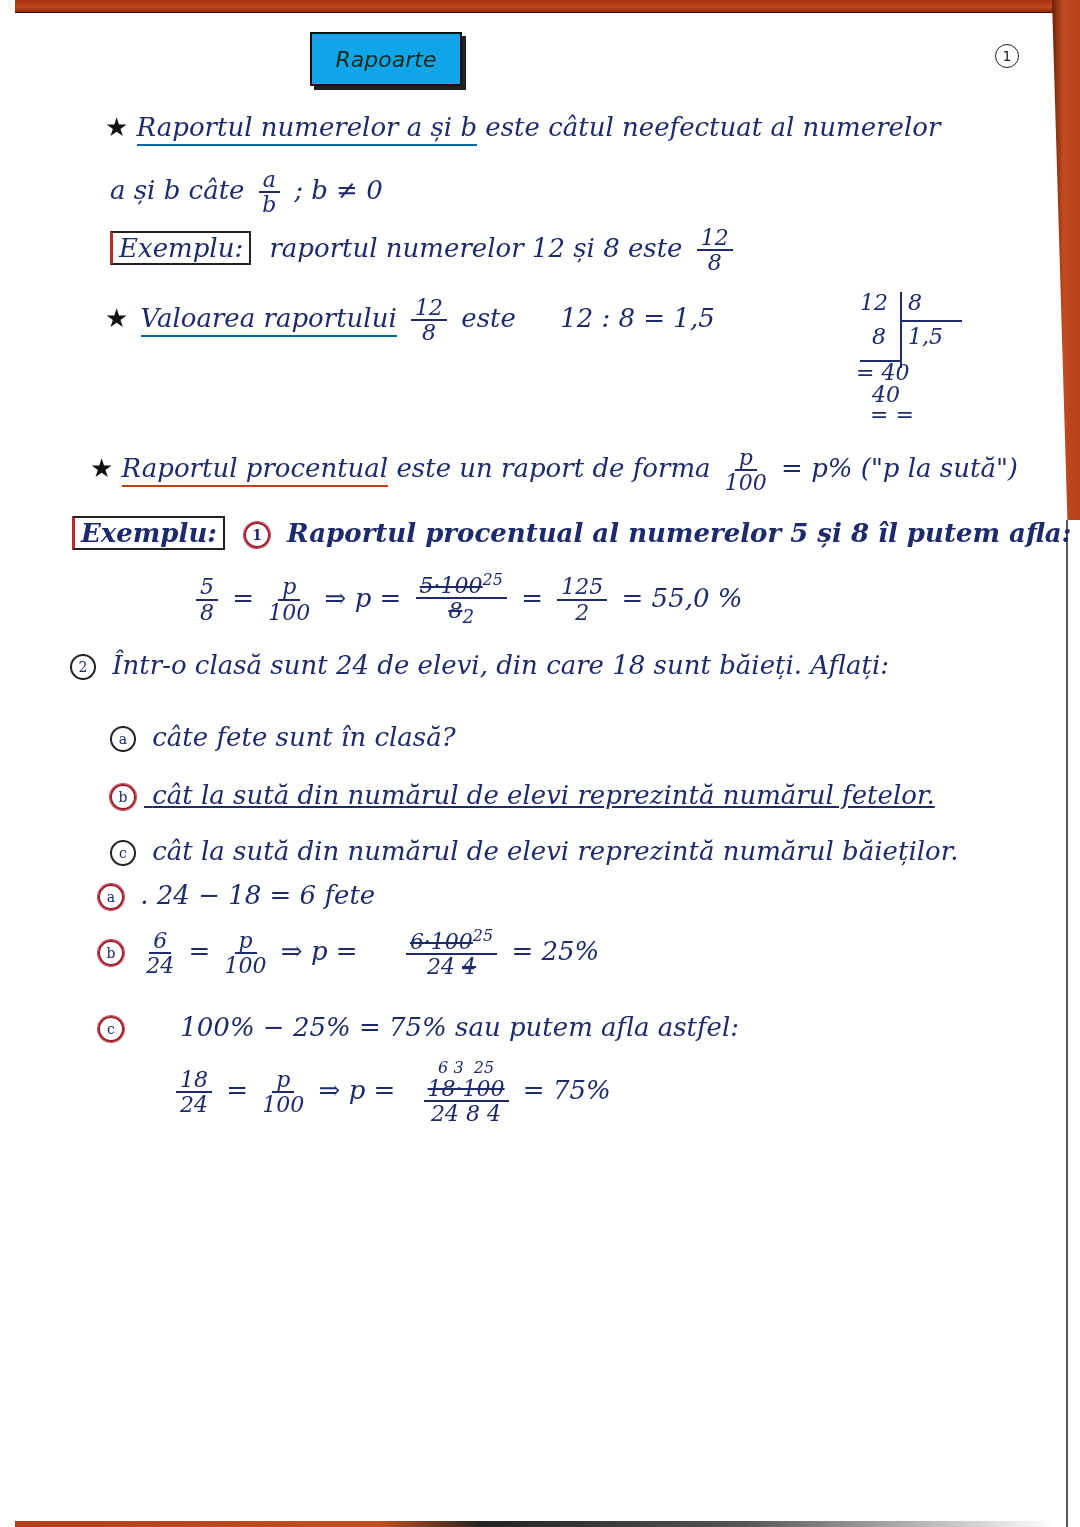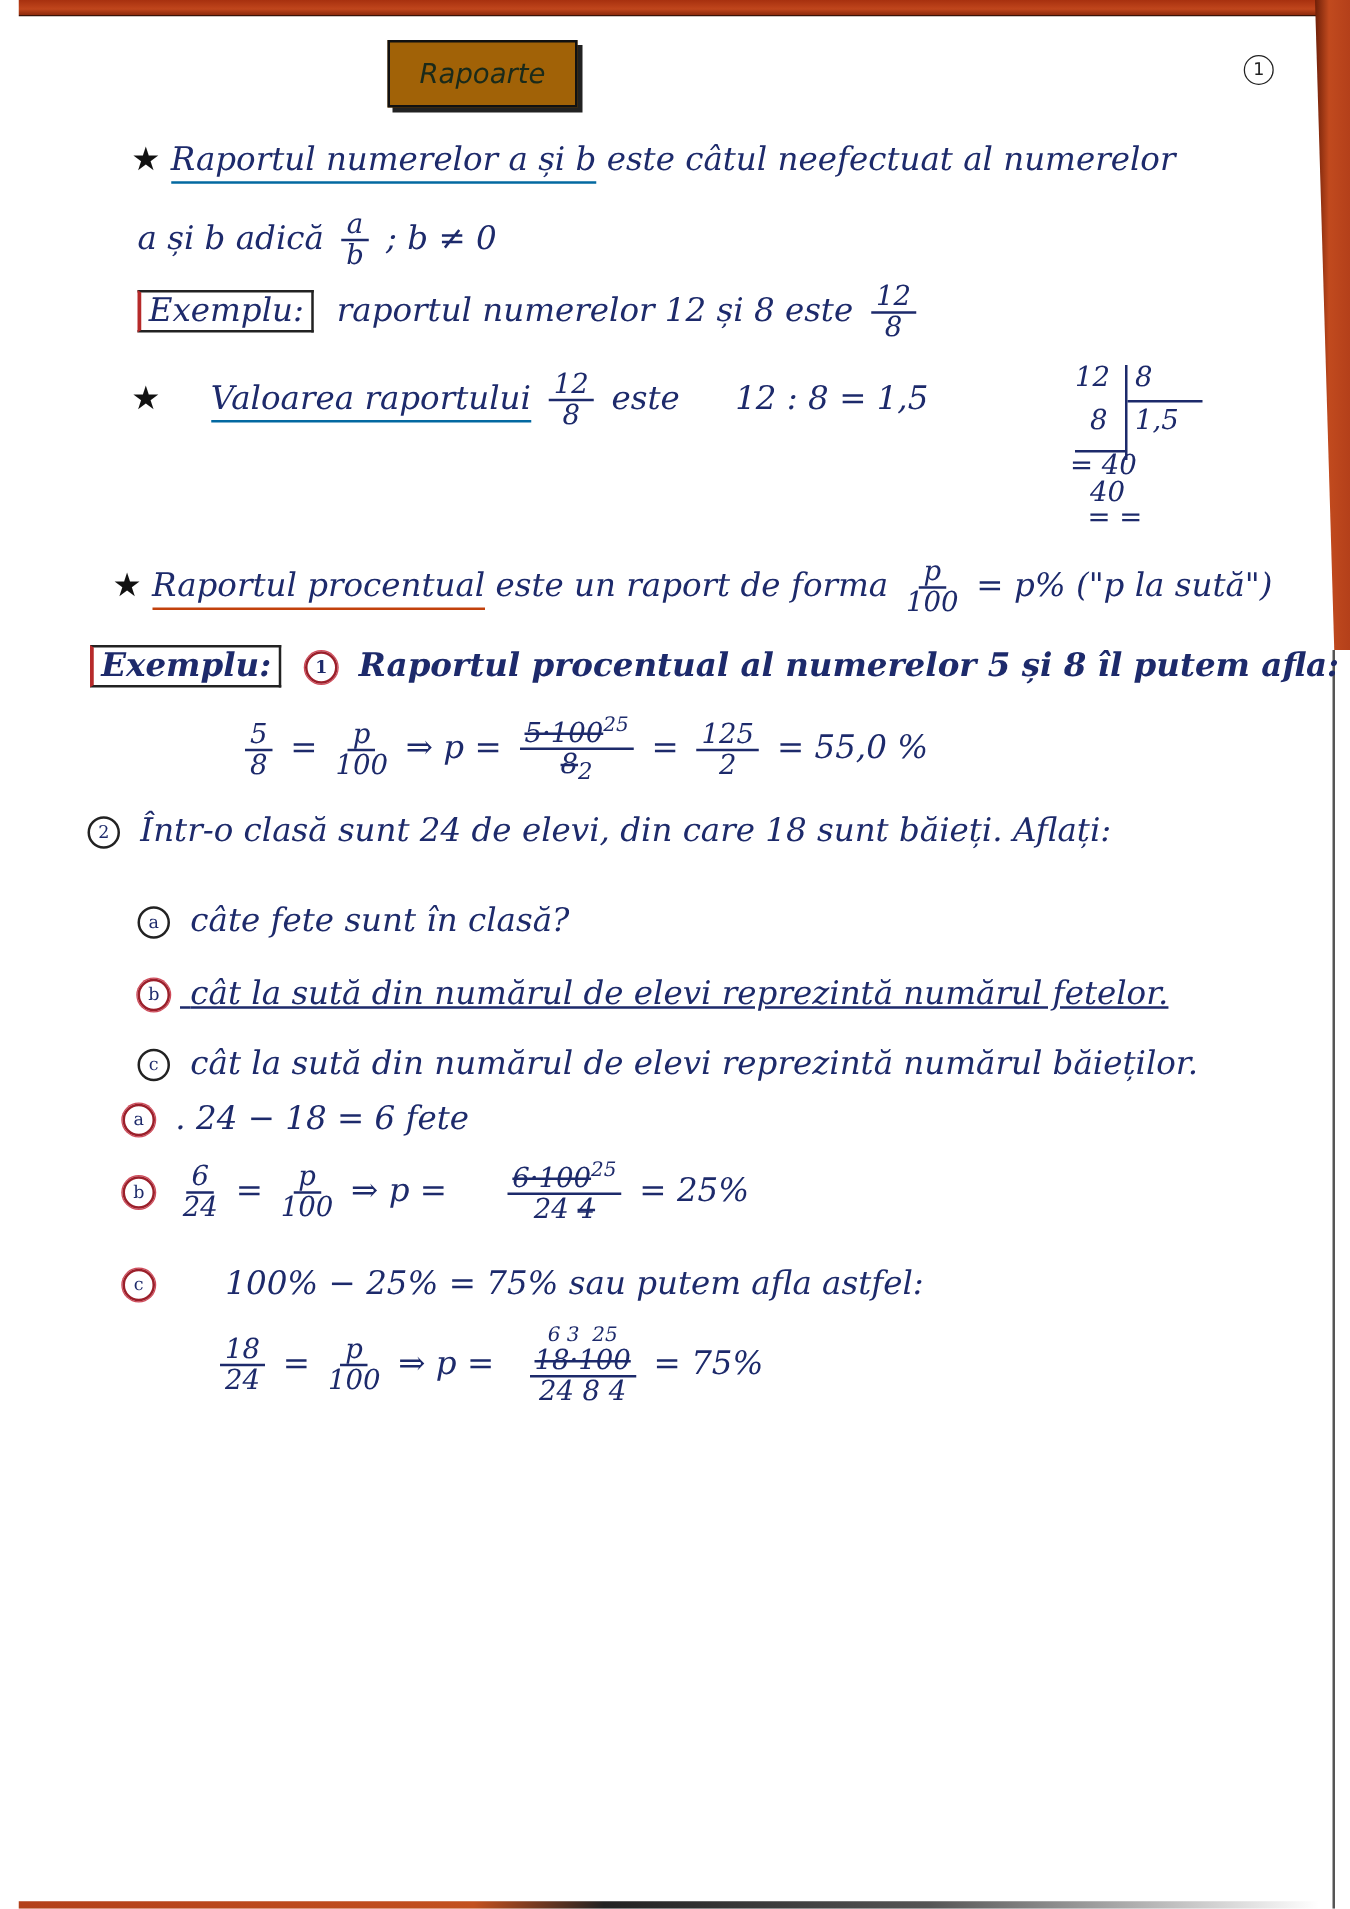--- a/index.html
+++ b/index.html
@@ -23,21 +23,21 @@
     position: absolute; right: 12px; top: 520px; width: 2px; height: 1007px;
     background: #555;
   }
   .frame-bottom {
     position: absolute; left: 15px; bottom: 0; width: 1040px; height: 6px;
     background: linear-gradient(90deg, #b3401a 0%, #c2501f 35%, #222 45%, #555 70%, #fff 100%);
   }
   .note { position: absolute; white-space: nowrap; font-style: italic; }
   .title-box {
     position: absolute; left: 310px; top: 32px; width: 148px; height: 50px;
-    background: #a16207; border: 2px solid #111; box-shadow: 4px 4px 0 #222;
+    background: #0ea5e9; border: 2px solid #111; box-shadow: 4px 4px 0 #222;
     display: flex; align-items: center; justify-content: center;
     font-family: "DejaVu Sans", sans-serif; font-size: 22px; color: #1a2a1a;
     font-style: italic;
   }
   .page-num {
     position: absolute; left: 995px; top: 44px; width: 22px; height: 22px;
     border: 1.5px solid #222; border-radius: 50%; font-size: 14px;
     display: flex; align-items: center; justify-content: center; color: #222;
     font-family: "DejaVu Sans", sans-serif;
   }
@@ -85,40 +85,40 @@
 <div class="page-num">
   <span>1</span>
 </div>
 
 <div class="note txt" style="left:105px; top:112px;">
   <span class="star">★</span>
   <span class="ul-red">Raportul numerelor a și b</span>
   <span>este câtul neefectuat al numerelor</span>
 </div>
 <div class="note txt" style="left:110px; top:168px;">
-  <span>a și b adică</span>
+  <span>a și b câte</span>
   <span class="frac">
     <span class="num">a</span>
     <span>b</span>
   </span>
   <span>; b ≠ 0</span>
 </div>
 
 <div class="note txt" style="left:110px; top:226px;">
   <span class="box">Exemplu:</span>
   <span>raportul numerelor 12 și 8 este</span>
   <span class="frac">
     <span class="num">12</span>
     <span>8</span>
   </span>
 </div>
 
 <div class="note txt" style="left:105px; top:296px;">
   <span class="star">★</span>
-  <span class="ul-red" style="margin-left:32px;">Valoarea raportului</span>
+  <span class="ul-red" style="margin-left:4px;">Valoarea raportului</span>
   <span class="frac">
     <span class="num">12</span>
     <span>8</span>
   </span>
   <span>este</span>
   <span style="margin-left:36px;">12 : 8 = 1,5</span>
 </div>
 
 <div class="division">
   <span class="l" style="top:0;">12</span>

